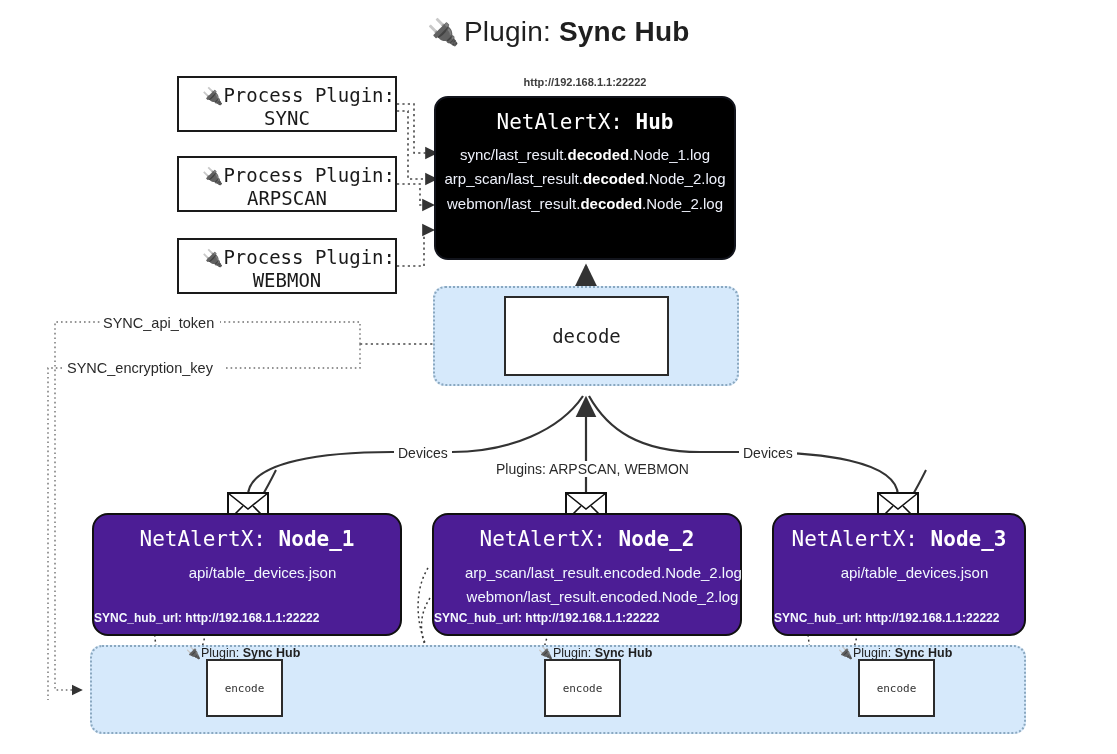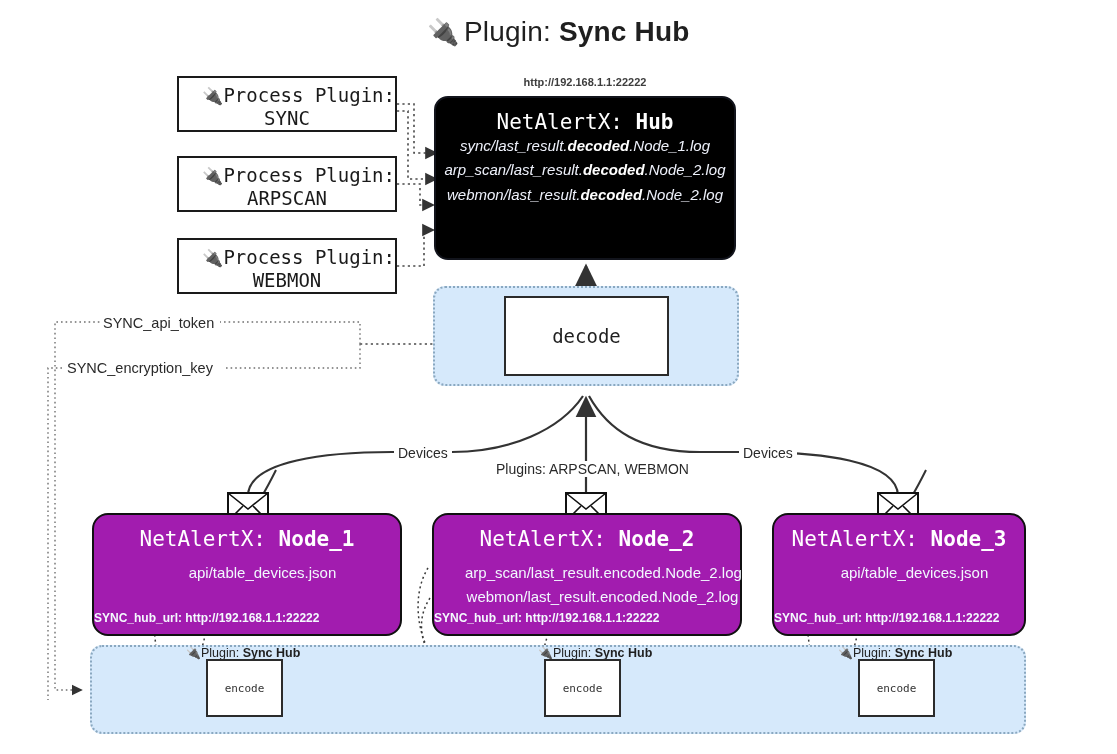--- a/index.html
+++ b/index.html
@@ -51,21 +51,21 @@
   }
   #hub .hubtitle{
     margin-top:12px;
     text-align:center;
     font-family:"DejaVu Sans Mono","Liberation Mono",monospace;
     font-size:21px;
     color:#ffffff;
     white-space:nowrap;
   }
   #hub .hubtitle .b{font-weight:bold;}
-  #hub .loglist{font-style:italic;}
+  #hub .loglist{margin-top:9px;}
   #hub .logline{
     color:#eef1fb;
     font-size:15px;
     text-align:center;
     white-space:nowrap;
     line-height:1.62;
   }
   #hub .logline b{color:#ffffff;font-weight:bold;}
 
   #huburl{
@@ -88,21 +88,21 @@
     left:504px;top:296px;width:165px;height:80px;
     background:#ffffff;
     border:2px solid #2b2b2b;
     display:flex;align-items:center;justify-content:center;
     font-family:"DejaVu Sans Mono","Liberation Mono",monospace;
     font-size:19px;color:#1f1f1f;
   }
 
   
   .node{
-    background:#a21caf;
+    background:#4c1d95;
     border:2.5px solid #101010;
     border-radius:16px;
   }
   .node .ntitle{
     margin-top:12px;text-align:center;
     font-family:"DejaVu Sans Mono","Liberation Mono",monospace;
     font-size:21px;color:#ffffff;white-space:nowrap;
   }
   .node .ntitle .b{font-weight:bold;}
   .node .nlines{margin-top:10px;padding-left:31px;}

